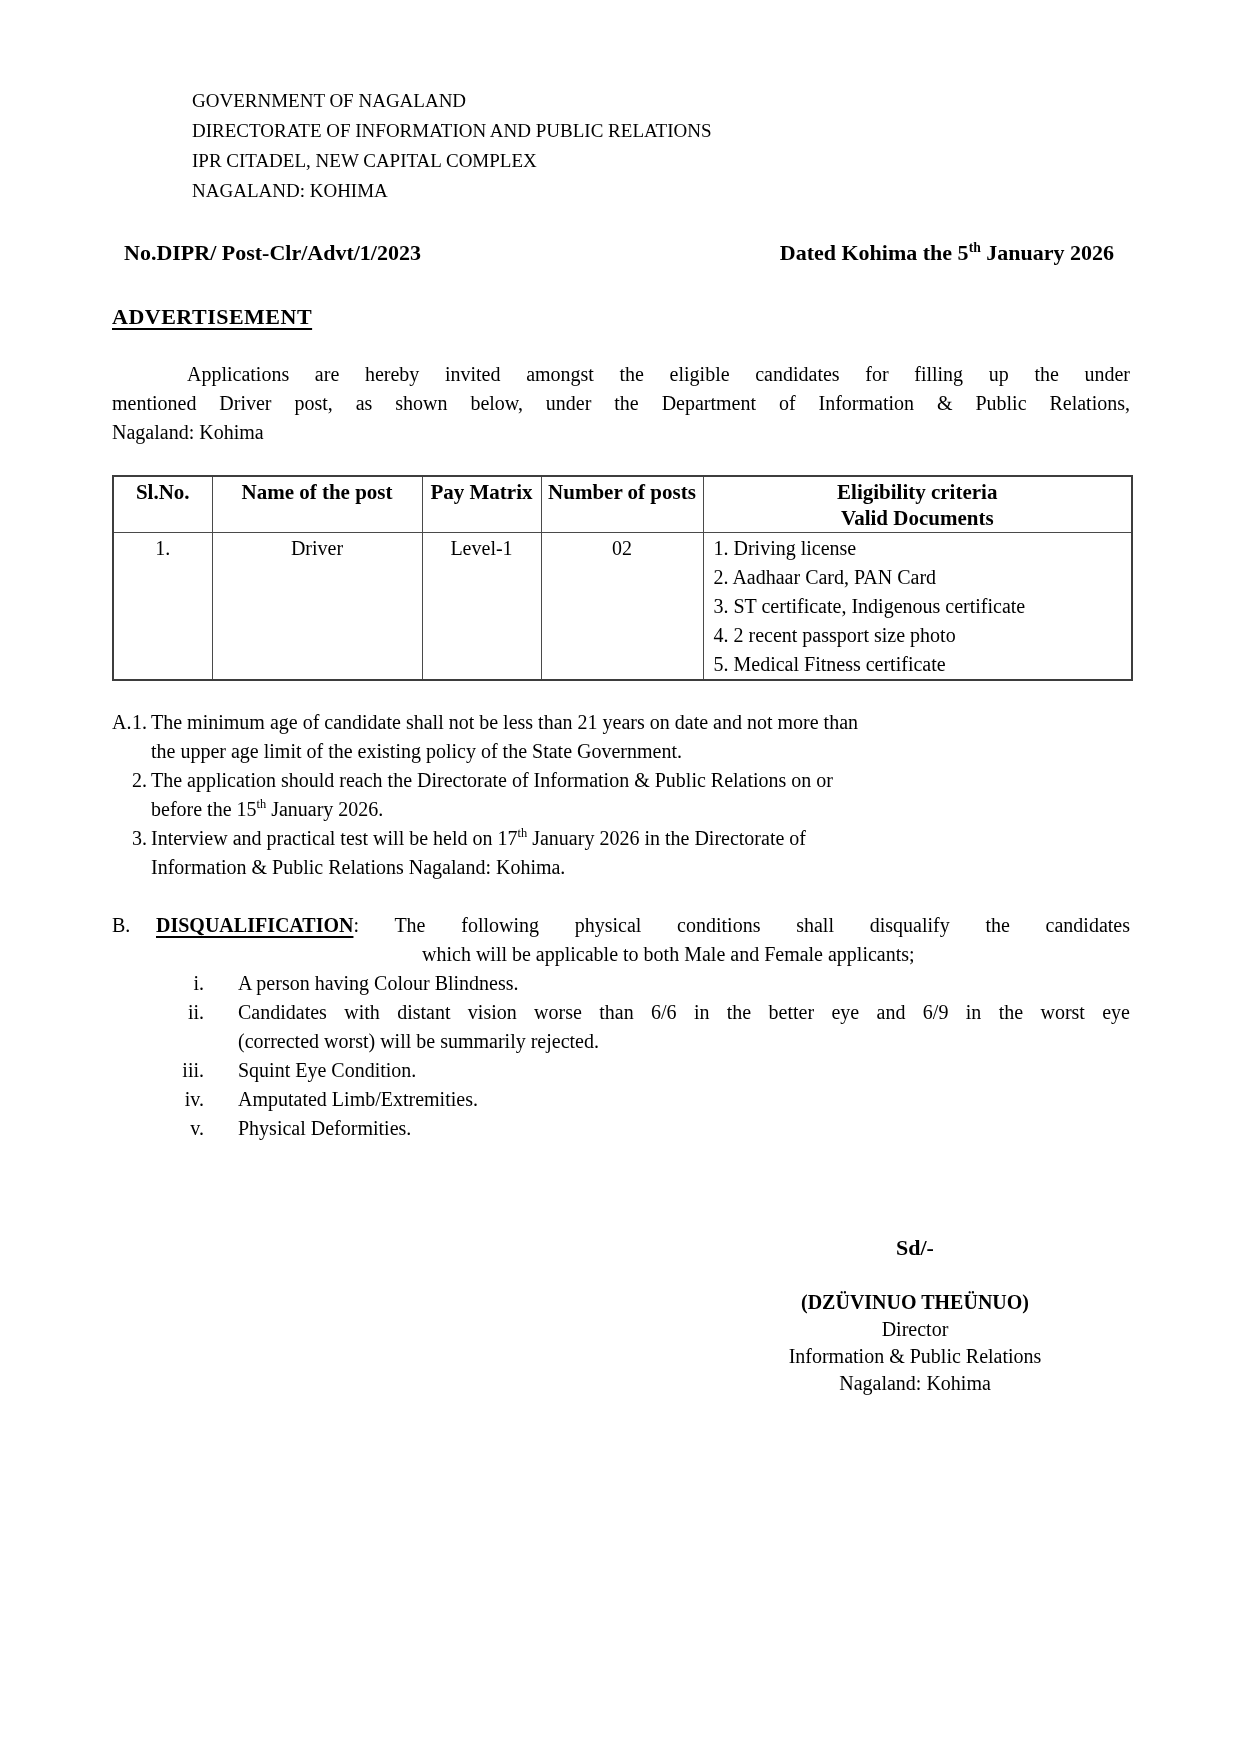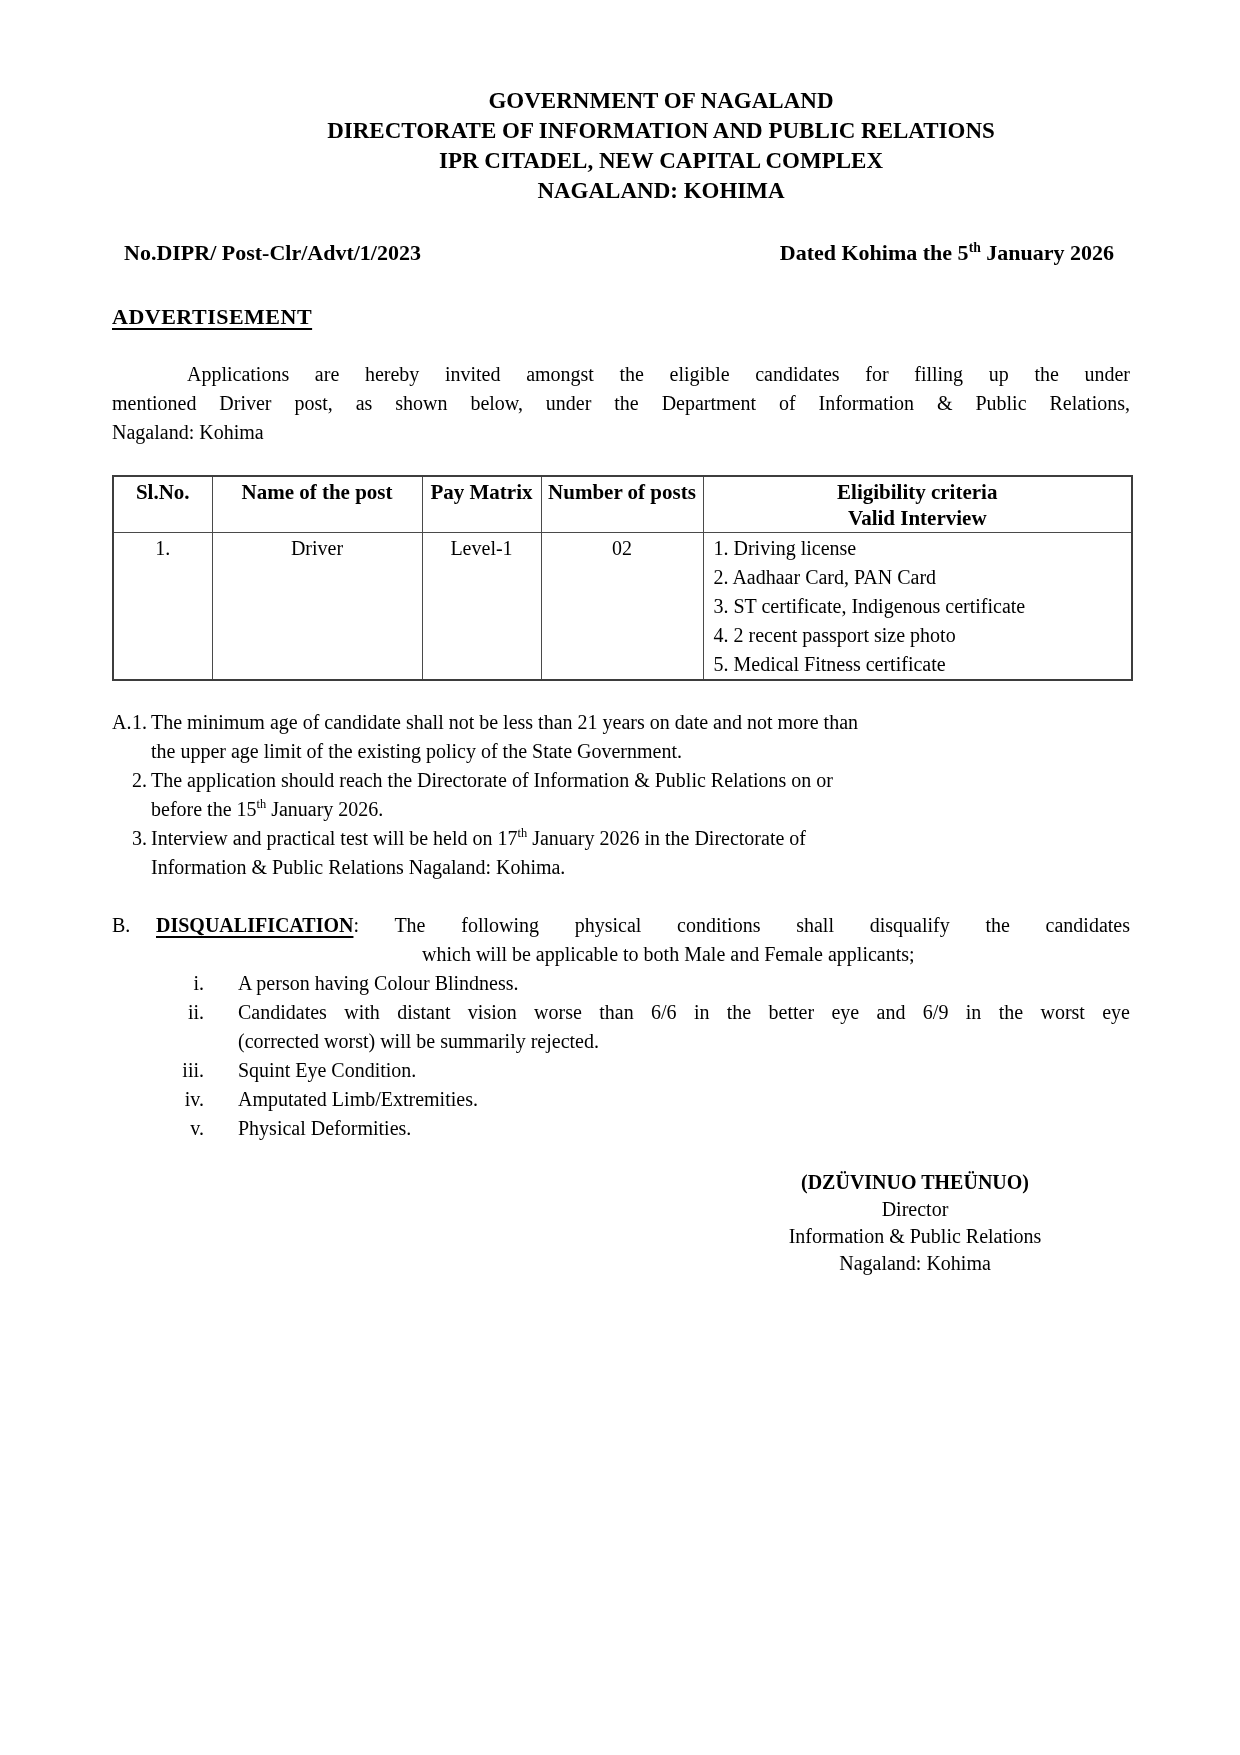--- a/index.html
+++ b/index.html
@@ -5,21 +5,21 @@
   * { margin:0; padding:0; box-sizing:border-box; }
   html,body { background:#ffffff; }
   .page {
     width:1240px; height:1755px; background:#ffffff; color:#000;
     font-family:"Liberation Serif","DejaVu Serif",serif;
     position:relative; overflow:hidden;
   }
   .content { padding:86px 110px 0 112px; }
 
   
-  .gov-header { margin-left:80px; text-align:center; font-weight:bold; font-size:23px; line-height:30px; }
+  .gov-header { margin-left:80px; font-weight:normal; font-size:19px; line-height:30px; }
 
   
   .ref-row {
     margin-top:32px; display:flex; justify-content:space-between;
     font-weight:bold; font-size:22px; line-height:30px;
     padding-left:12px; padding-right:16px;
   }
 
   sup { font-size:0.62em; vertical-align:super; line-height:0; font-weight:inherit; }
 
@@ -109,21 +109,21 @@
           <col style="width:429px">
       </colgroup>
       <tbody>
           <tr>
         <th>Sl.No.</th>
         <th>Name of the post</th>
         <th>Pay Matrix</th>
         <th>Number of posts</th>
         <th>
           <div>Eligibility criteria</div>
-          <div>Valid Interview</div>
+          <div>Valid Documents</div>
         </th>
       </tr>
       <tr>
         <td class="c">1.</td>
         <td class="c">Driver</td>
         <td class="c">Level-1</td>
         <td class="c">02</td>
         <td class="elig">
           <div>1. Driving license</div>
           <div>2. Aadhaar Card, PAN Card</div>
@@ -190,20 +190,21 @@
         <span class="r-num">iv.</span>
         <div class="r-txt">Amputated Limb/Extremities.</div>
       </div>
       <div class="r-item">
         <span class="r-num">v.</span>
         <div class="r-txt">Physical Deformities.</div>
       </div>
     </div>
 
     <div class="sig-wrap">
+      <div class="sd">Sd/-</div>
       <div class="sig-spacer"></div>
       <div class="sig-name">(DZÜVINUO THEÜNUO)</div>
       <div class="sig-line">Director</div>
       <div class="sig-line">Information &amp; Public Relations</div>
       <div class="sig-line">Nagaland: Kohima</div>
     </div>
 
   </div>
 </div>
 

